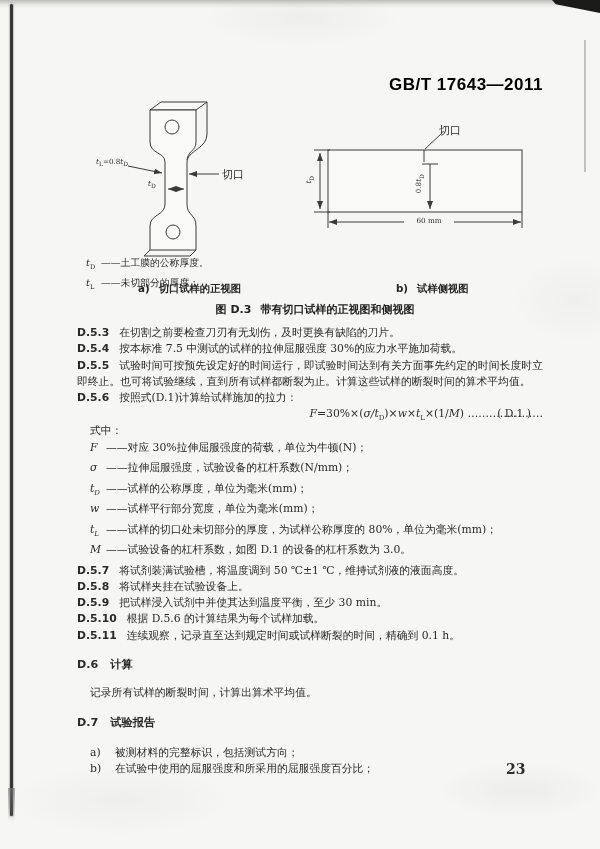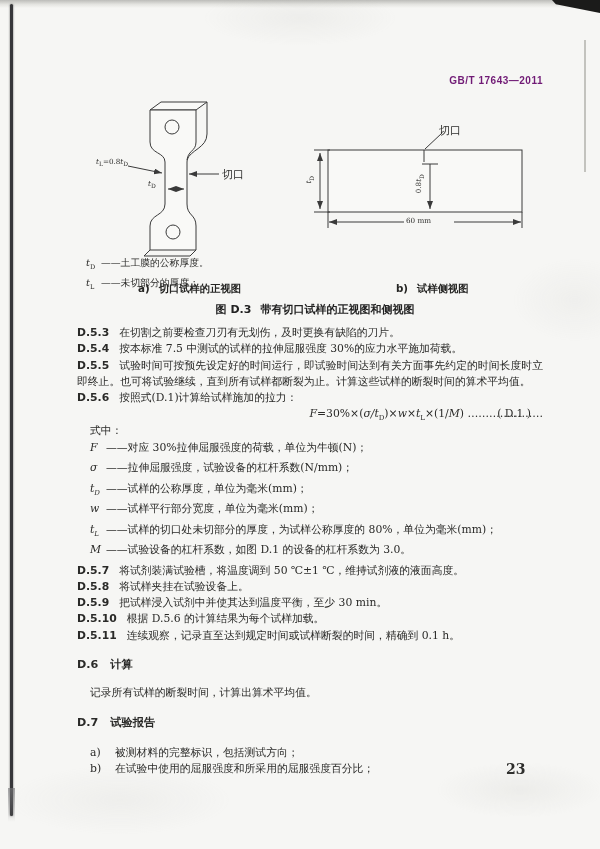--- a/index.html
+++ b/index.html
@@ -21,30 +21,30 @@
     background:linear-gradient(to bottom,#77777a,rgba(150,150,150,0));}
   .scan-right{position:absolute;left:584px;top:40px;width:2px;height:132px;background:#b6b6b0;opacity:.8;}
   .scan-noise{position:absolute;inset:0;pointer-events:none;opacity:.5;
     background:
       radial-gradient(120px 40px at 520px 790px,rgba(170,170,165,.25),rgba(170,170,165,0) 70%),
       radial-gradient(160px 50px at 120px 800px,rgba(170,170,165,.2),rgba(170,170,165,0) 70%),
       radial-gradient(90px 60px at 575px 300px,rgba(170,170,165,.18),rgba(170,170,165,0) 70%),
       radial-gradient(140px 40px at 300px 18px,rgba(160,160,155,.2),rgba(160,160,155,0) 70%);}
   
   .header{position:absolute;top:75px;right:57px;font-family:"Liberation Sans","DejaVu Sans",sans-serif;
-    font-weight:bold;font-size:10px;letter-spacing:.5px;color:#701a75;}
+    font-weight:bold;font-size:17px;letter-spacing:.5px;color:#000000;}
   
   .figure{position:absolute;left:80px;top:92px;width:470px;height:235px;}
   .figure svg{position:absolute;left:0;top:0;}
   .flabel{position:absolute;font-size:11px;color:#2e2e2c;white-space:nowrap;line-height:1;}
   .flabel i{font-family:"DejaVu Serif",serif;}
   .flabel sub{font-size:6px;}
   .flabel.small{font-size:7.2px;}
   .vlabel{transform:rotate(-90deg);text-align:center;}
-  .dim-60{background:#f6f6f4;padding:1px 2px;}
+  .dim-60{background:#f6f6f4;text-align:center;padding:1px 2px;}
   .fig-legend{position:absolute;left:6px;top:163px;font-size:9.8px;line-height:16px;color:#2c2c2a;}
   .fig-legend p{margin:0;}
   .fig-legend .symw{display:inline-block;min-width:15px;}
   .fig-legend sub{font-size:6.5px;}
   .fig-captions{position:absolute;left:0;top:190px;width:470px;height:14px;
     font-family:"DejaVu Sans","Liberation Sans",sans-serif;font-weight:bold;font-size:10.3px;color:#252523;}
   .cap-a{position:absolute;left:58px;}
   .cap-b{position:absolute;left:316px;}
   .cap-label{margin-right:9px;}
   .fig-title{position:absolute;left:0;top:210px;width:470px;text-align:center;

